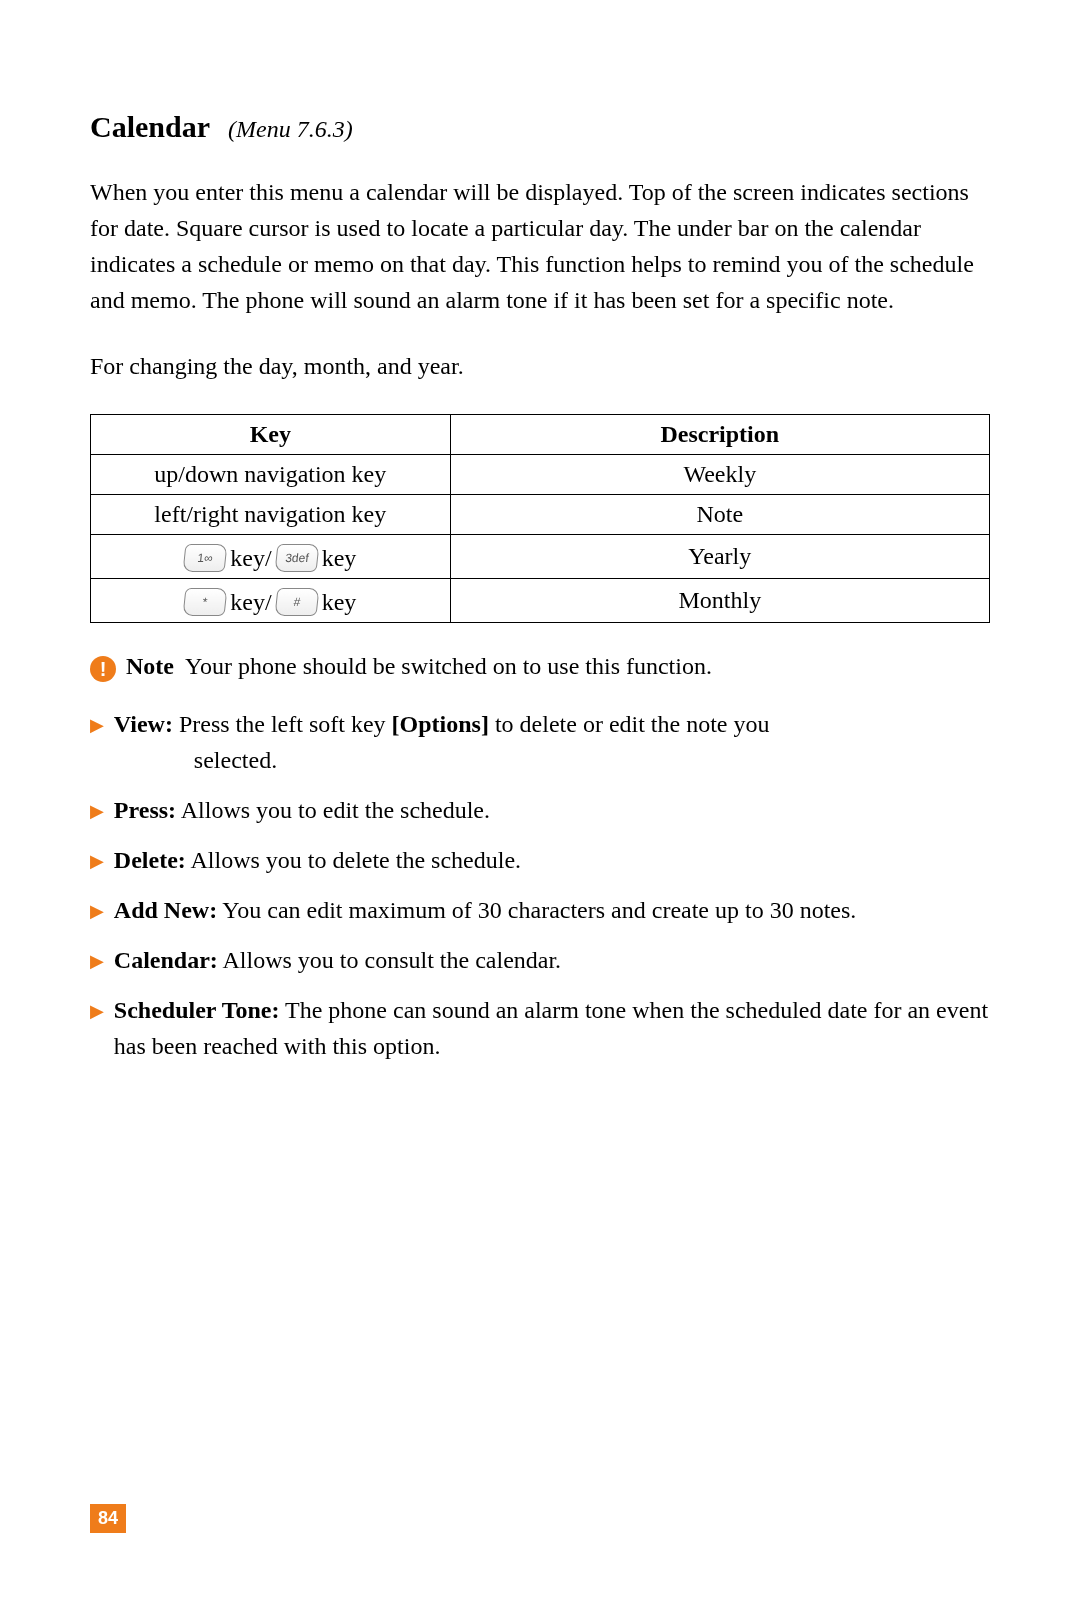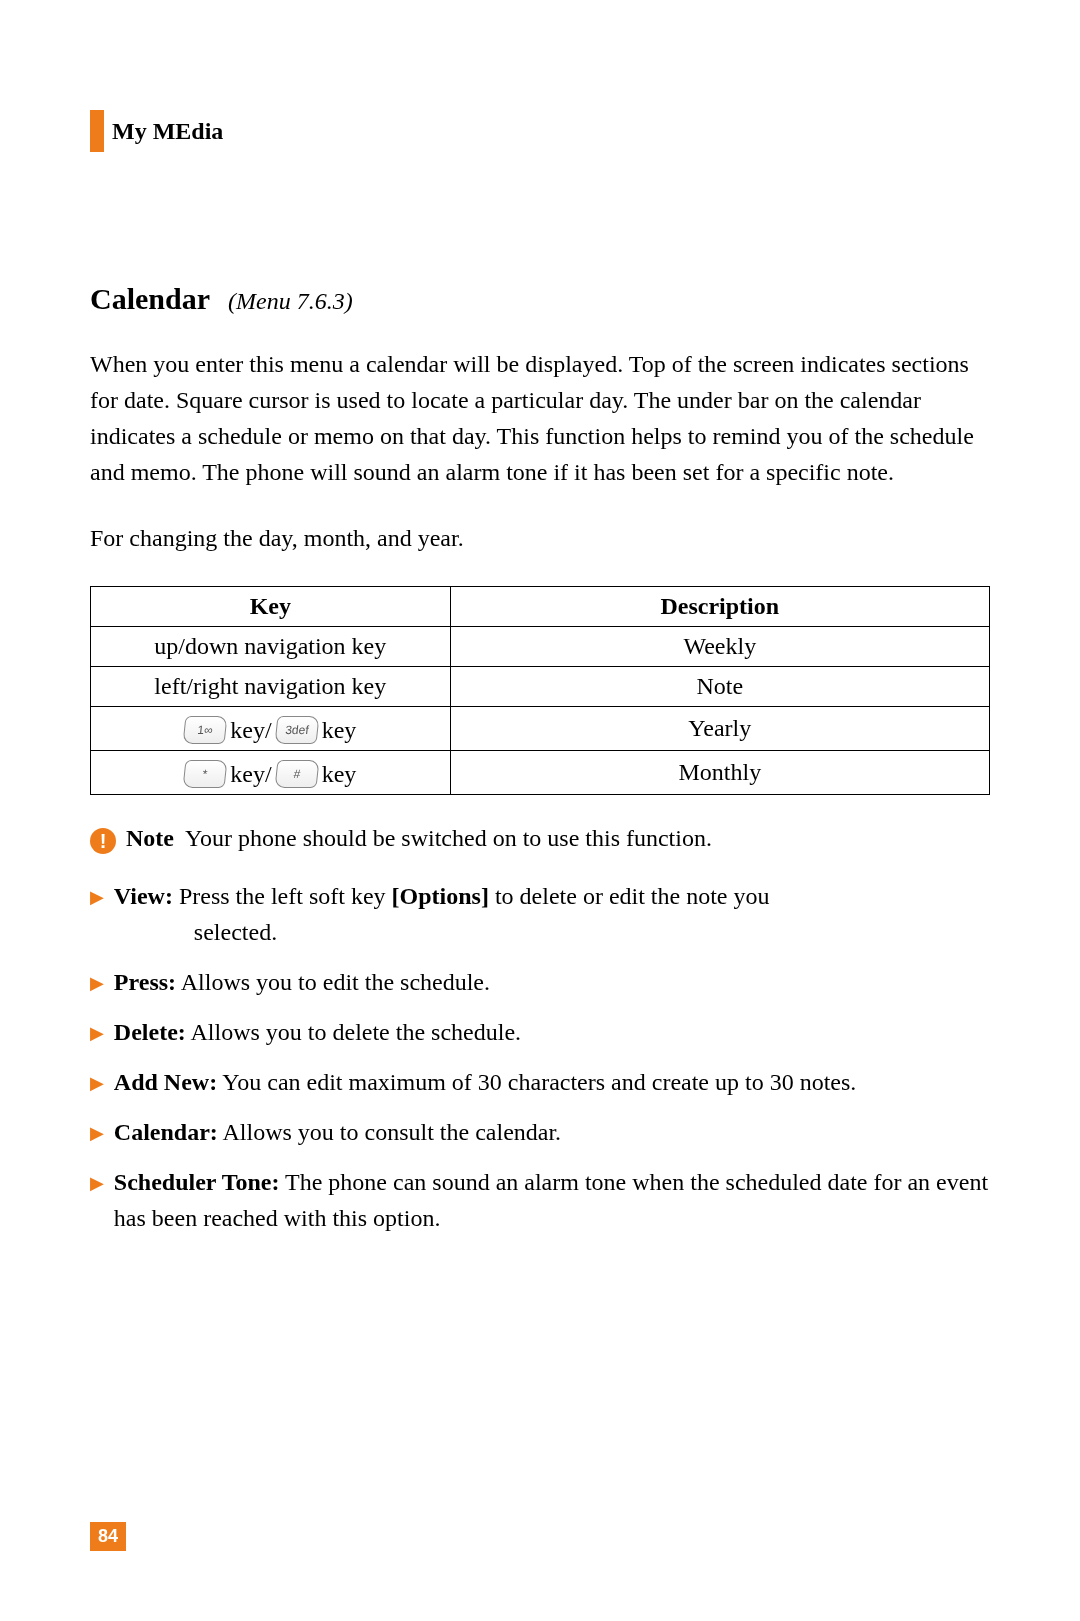--- a/index.html
+++ b/index.html
@@ -125,42 +125,38 @@
     font-size: 18px;
     margin-right: 10px;
     margin-top: 6px;
     flex-shrink: 0;
   }
   .bold {
     font-weight: bold;
   }
   .page-number {
     position: absolute;
-    bottom: 70px;
+    bottom: 88px;
     left: 90px;
     background: #ef7c1a;
     color: #fff;
     font-family: sans-serif;
     font-weight: bold;
     font-size: 18px;
     padding: 4px 8px;
   }
   .view-indent {
     margin-left: 80px;
   }
 </style>
 </head>
 <body>
 
 <div class="page">
 
-  <div class="section-header">
-    <div class="orange-bar"></div>
-    <span class="section-title">My MEdia</span>
-  </div>
 
   <div class="heading-line">
     <span class="heading-title">Calendar</span>
     <span class="heading-sub">(Menu 7.6.3)</span>
   </div>
 
   <div class="body-text">When you enter this menu a calendar will be displayed. Top of the screen indicates sections for date. Square cursor is used to locate a particular day. The under bar on the calendar indicates a schedule or memo on that day. This function helps to remind you of the schedule and memo. The phone will sound an alarm tone if it has been set for a specific note.</div>
 
   <div class="body-text">For changing the day, month, and year.</div>
 

